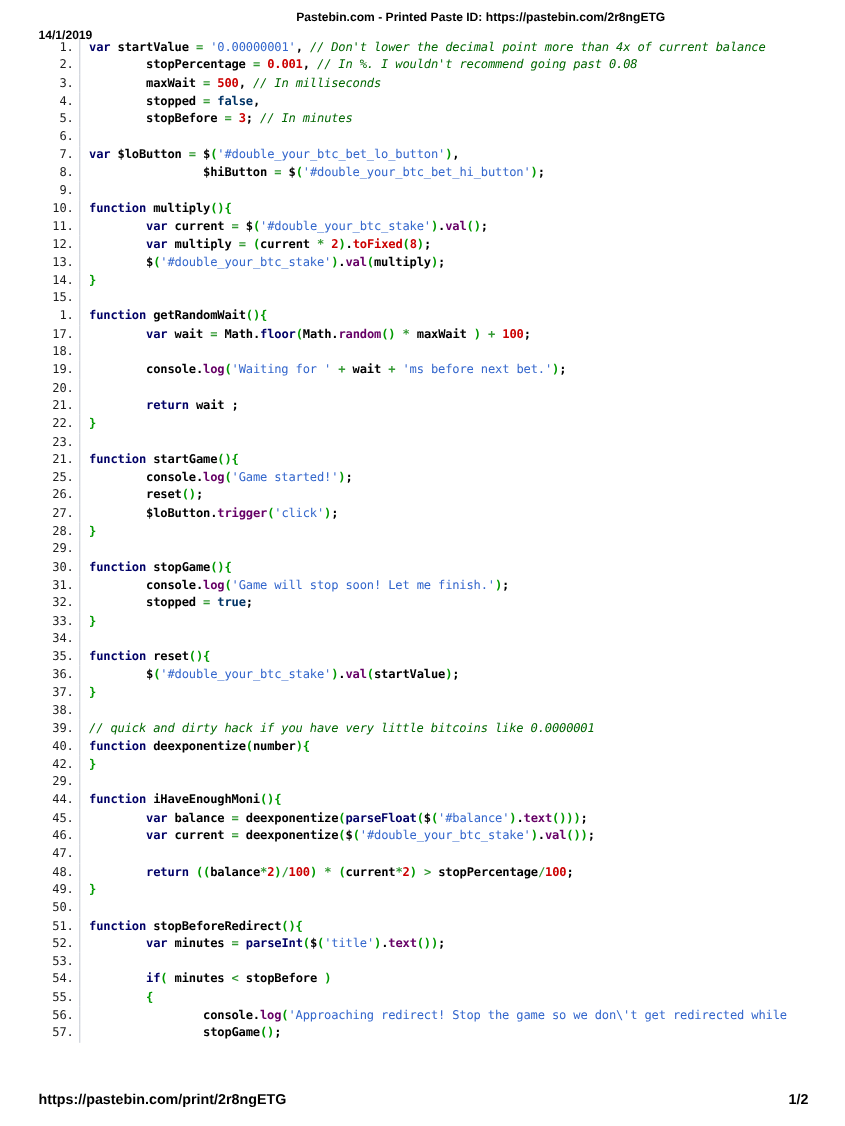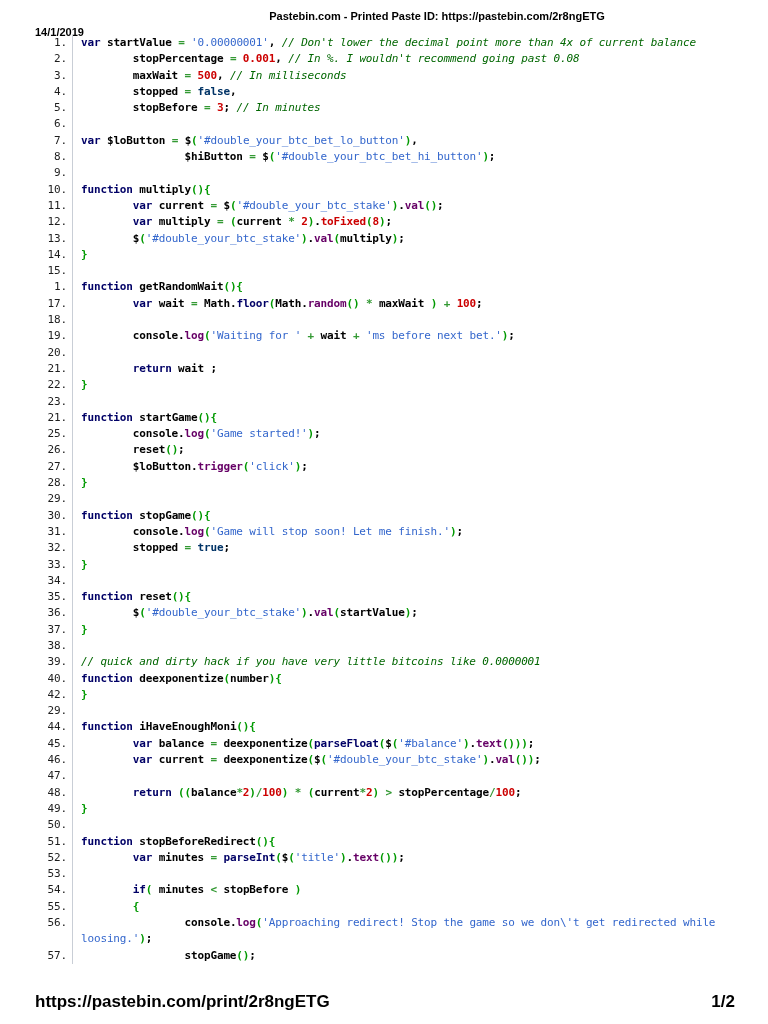--- a/index.html
+++ b/index.html
@@ -30,21 +30,21 @@
   .tk-kw3 { color:#000066; }
   .tk-me { color:#660066; }
   .tk-me2 { color:#CC0000; }
   .tk-st { color:#3366CC; font-weight:normal;text-align:right; }
   .tk-nu { color:#CC0000; }
   .tk-sy { color:#339933; }
   .tk-br { color:#009900; }
   .tk-co { color:#006600; font-style:italic; font-weight:normal; }
 
   .print-footer { position:absolute; top:992px; left:0; right:0; height:16px;
-    font-size:17px; font-weight:bold; color:#000; }
+    font-size:13px; font-weight:bold; color:#000; }
   .footer-url { position:absolute; left:35px; top:0; }
   .page-indicator { position:absolute; right:33px; top:0; }
 </style>
 </head>
 <body>
 
 <div class="print-header">
   <span class="print-date">14/1/2019</span>
   <span class="print-title">Pastebin.com - Printed Paste ID: https://pastebin.com/2r8ngETG</span>
 </div>
@@ -264,24 +264,20 @@
     </div>
     <div class="row">
       <span class="num">55.</span>
       <span class="codetxt"><span class="tk-pl">        </span><span class="tk-br">{</span></span>
     </div>
     <div class="row">
       <span class="num">56.</span>
       <span class="codetxt"><span class="tk-pl">                </span><span class="tk-id">console</span><span class="tk-pl">.</span><span class="tk-me">log</span><span class="tk-br">(</span><span class="tk-st">'Approaching redirect! Stop the game so we don\'t get redirected while</span></span>
     </div>
     <div class="row">
-      <span class="num"></span>
-      <span class="codetxt"><span class="tk-st">loosing.'</span><span class="tk-br">)</span><span class="tk-pl">;</span></span>
-    </div>
-    <div class="row">
       <span class="num">57.</span>
       <span class="codetxt"><span class="tk-pl">                </span><span class="tk-id">stopGame</span><span class="tk-br">()</span><span class="tk-pl">;</span></span>
     </div>
   </div>
 
 <div class="print-footer">
   <span class="footer-url">https://pastebin.com/print/2r8ngETG</span>
   <span class="page-indicator">1/2</span>
 </div>
 

